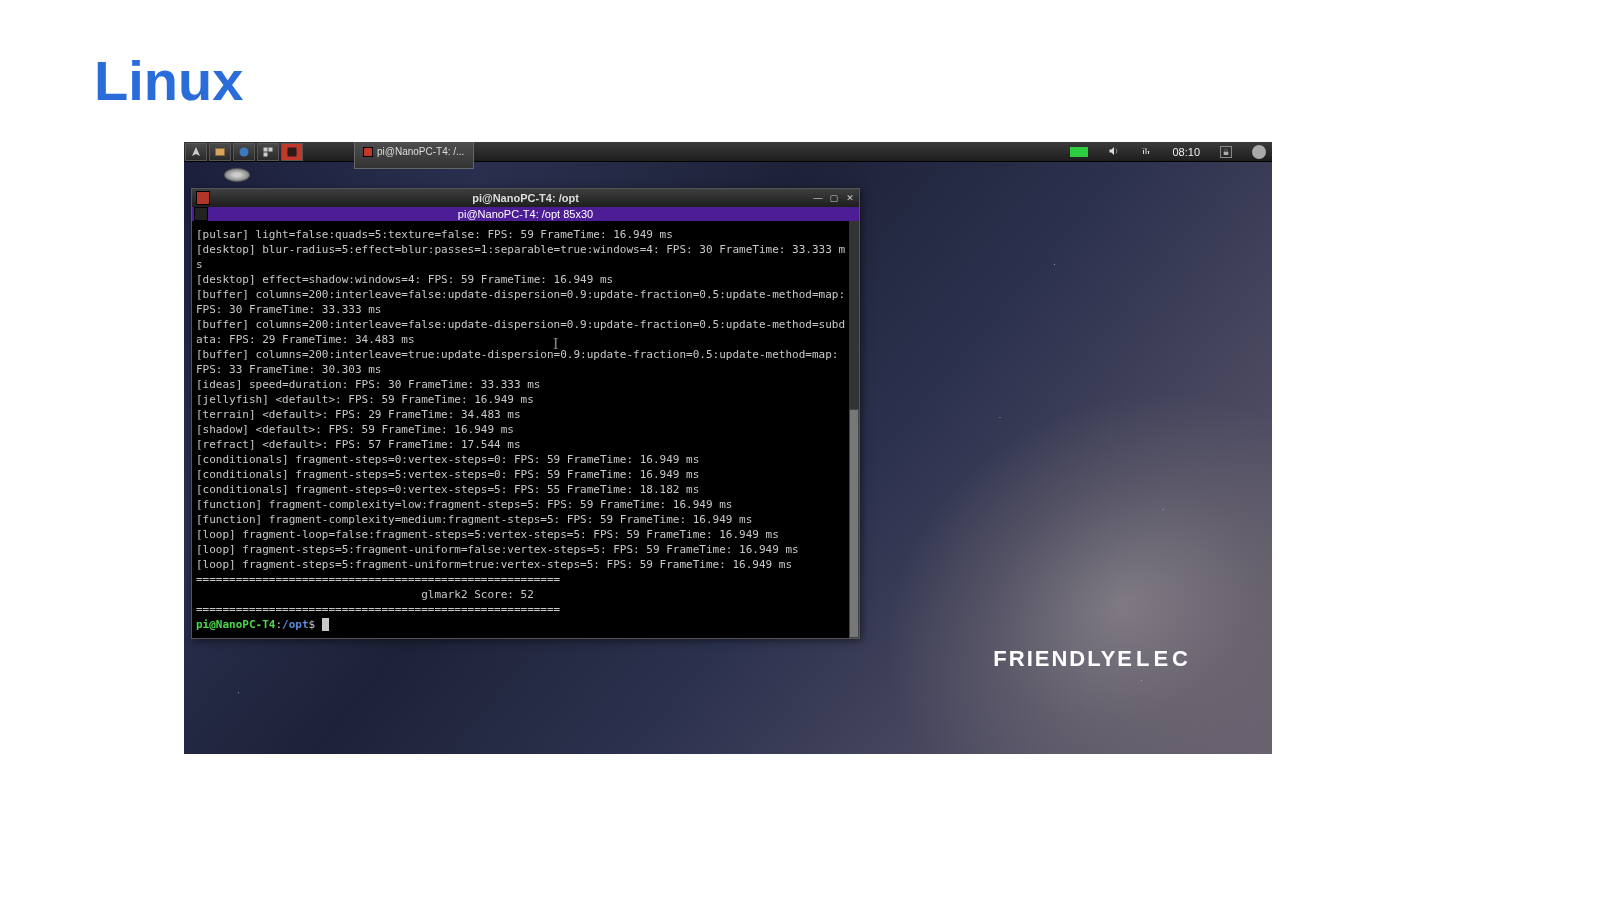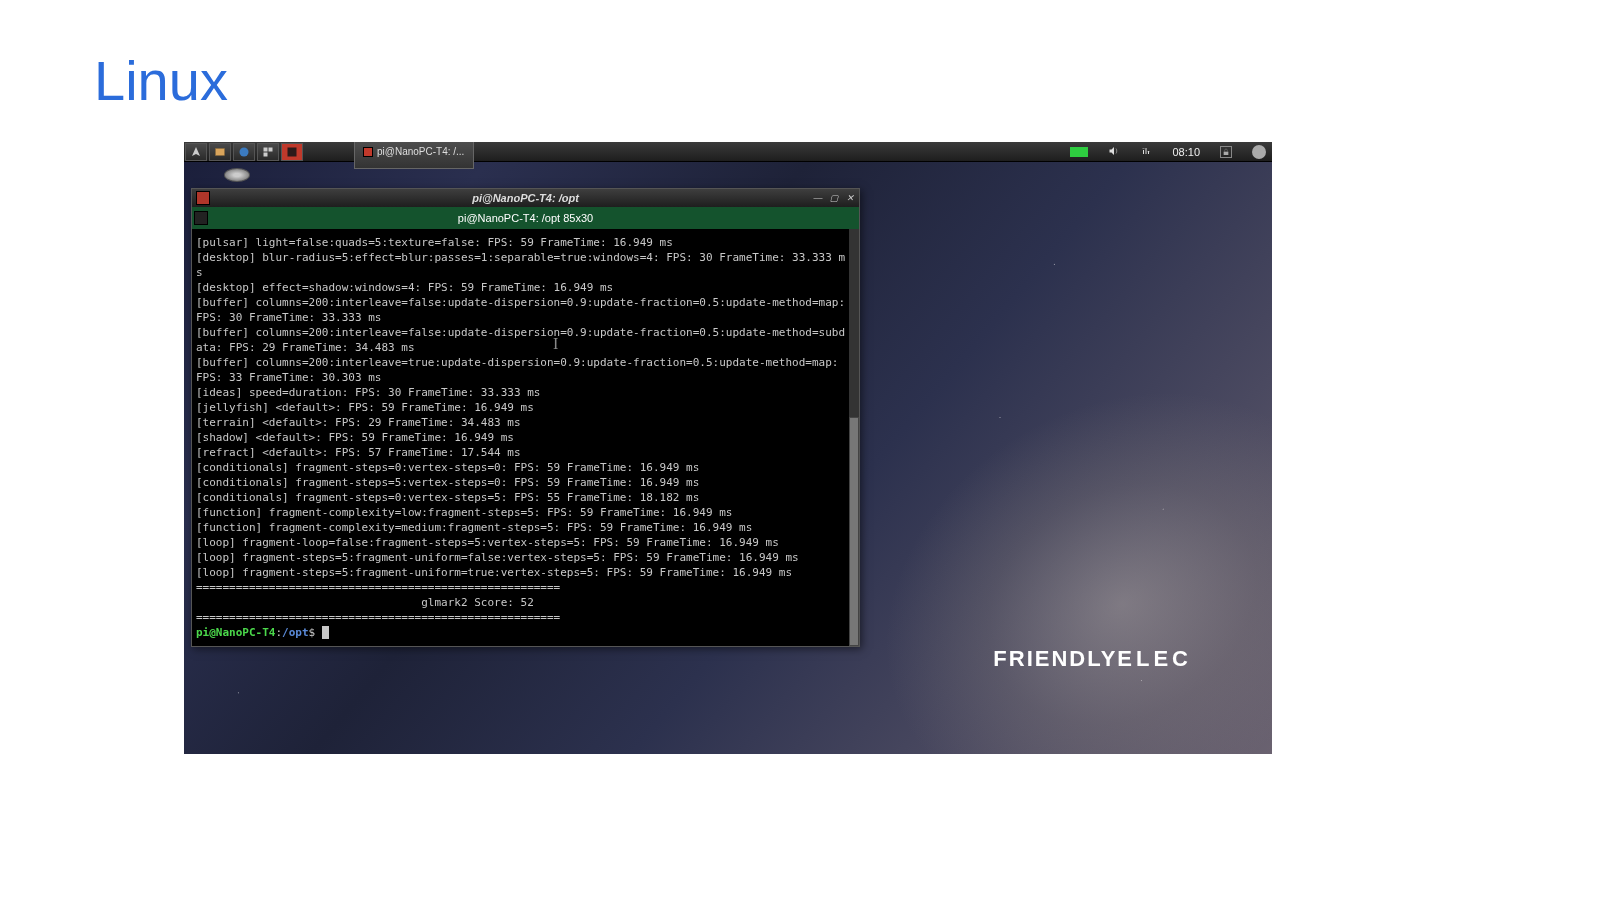--- a/index.html
+++ b/index.html
@@ -9,21 +9,21 @@
     background: #ffffff;
     font-family: Arial, sans-serif;
     position: relative;
     overflow: hidden;
   }
   .page-title {
     position: absolute;
     top: 48px;
     left: 94px;
     font-size: 56px;
-    font-weight: 400;
+    font-weight: 700;
     color: #2b6cdb;
   }
   .desktop {
     position: absolute;
     top: 142px;
     left: 184px;
     width: 1088px;
     height: 612px;
     background: linear-gradient(130deg, #1a1e3a 0%, #2a2f4f 20%, #1e2238 40%, #2c314e 60%, #4a4960 80%, #6a6270 100%);
     overflow: hidden;
@@ -158,21 +158,20 @@
     box-shadow: 2px 2px 8px rgba(0,0,0,0.5);
   }
   .term-titlebar {
     height: 18px;
     background: linear-gradient(#3e3e3e, #1e1e1e);
     display: flex;
     align-items: center;
     font-size: 11px;
     color: #ddd;
     position: relative;
-    font-style: italic;
   }
   .term-title-icon {
     width: 14px;
     height: 14px;
     margin: 0 4px;
     background: #b0362a;
     border: 1px solid #000;
   }
   .term-title-text {
     position: absolute;
@@ -192,22 +191,22 @@
   .term-ctrl {
     width: 14px;
     height: 14px;
     display: flex;
     align-items: center;
     justify-content: center;
     font-size: 9px;
     color: #ccc;
   }
   .term-tabbar {
-    height: 22px;
-    background: #14532d;
+    height: 14px;
+    background: #4c1d95;
     display: flex;
     align-items: center;
     justify-content: center;
     font-size: 11px;
     color: #fff;
     position: relative;
   }
   .term-tab-icon {
     position: absolute;
     left: 2px;

